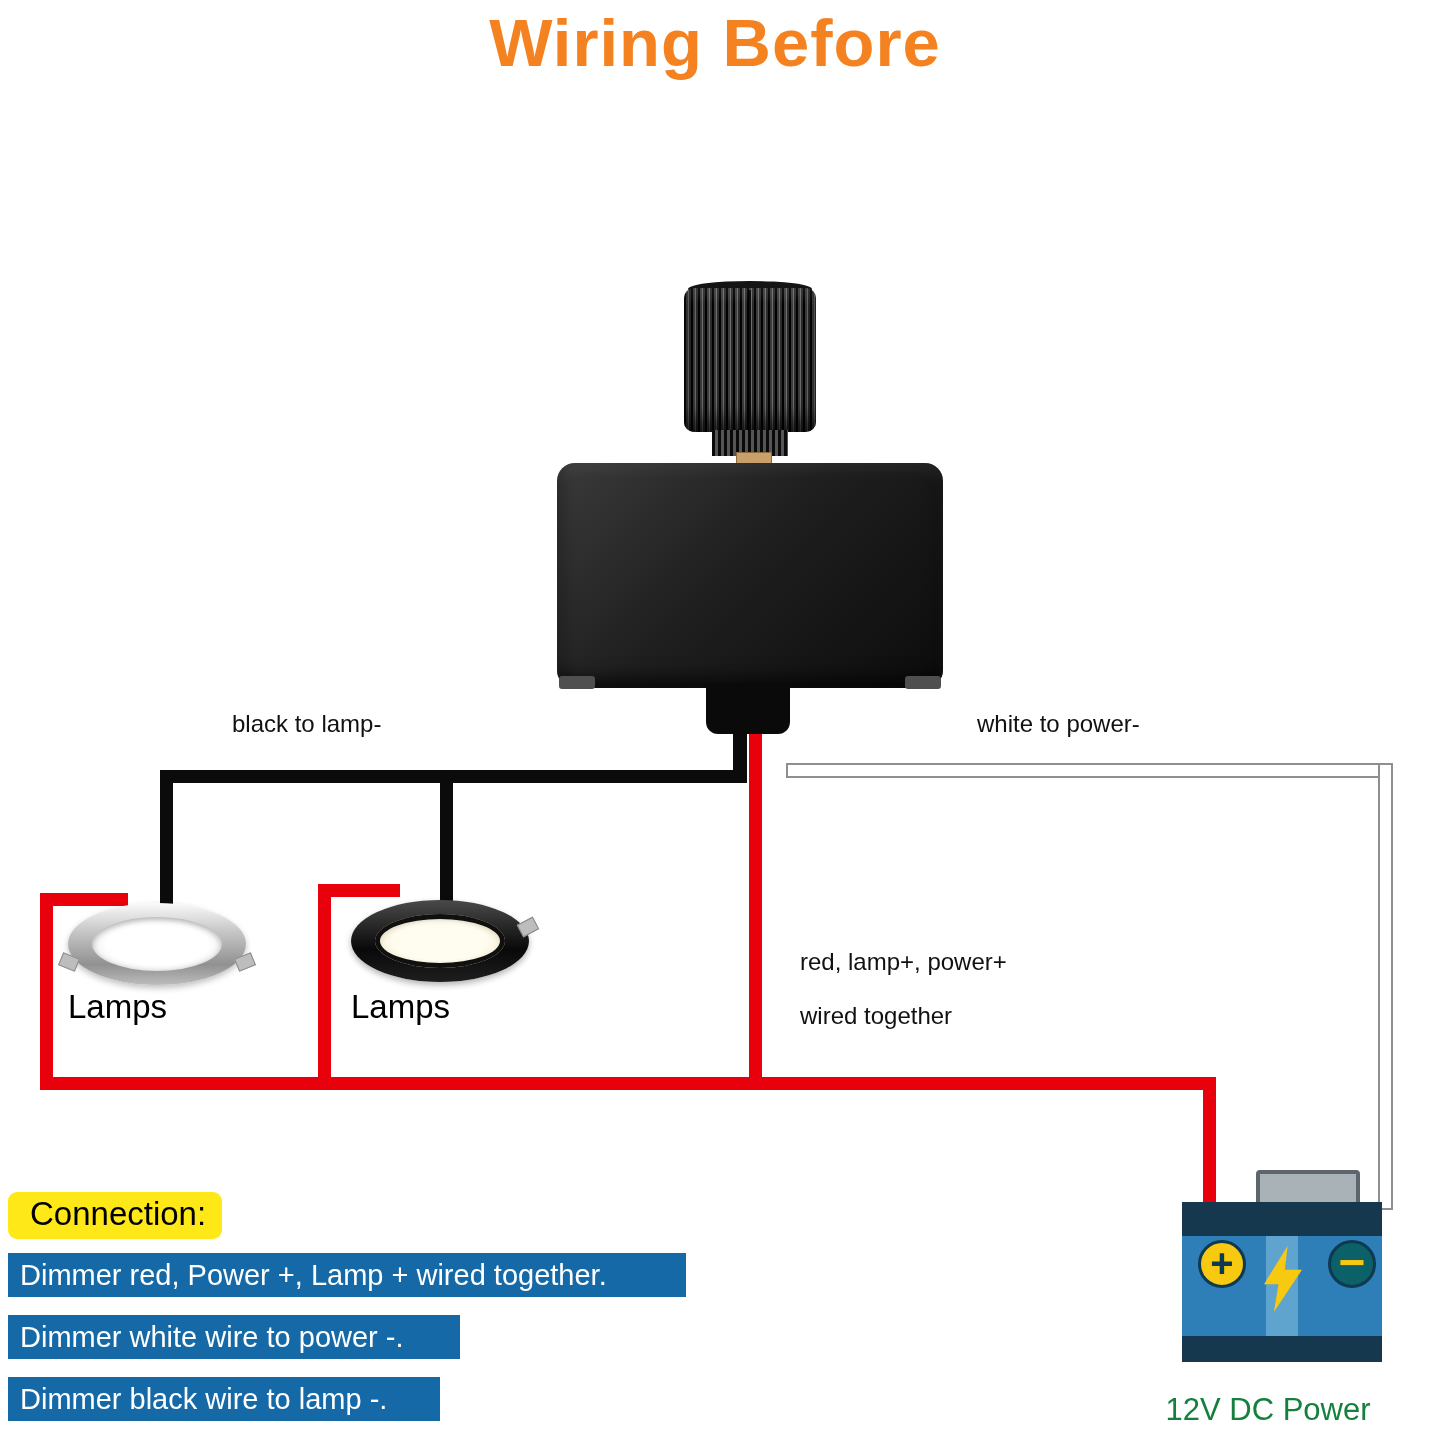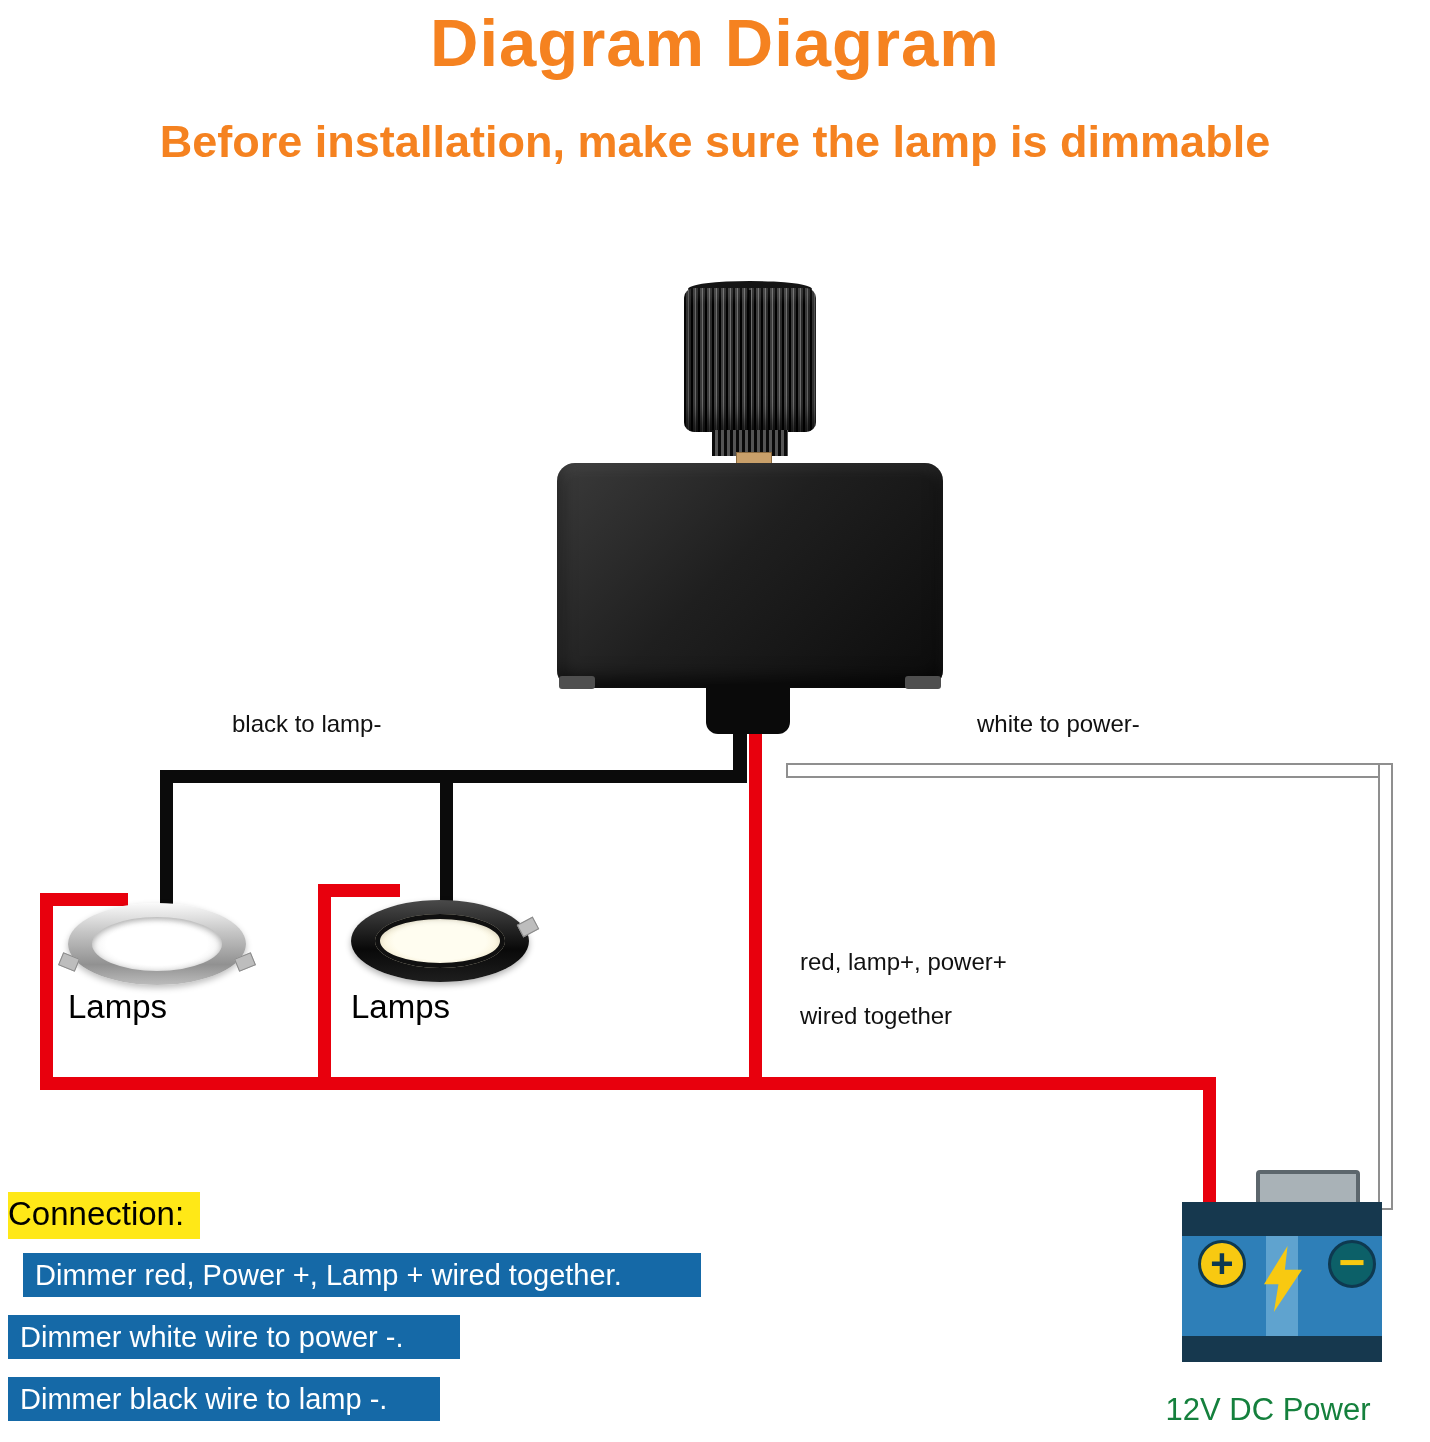--- a/index.html
+++ b/index.html
@@ -53,21 +53,21 @@
   .lamp.dark .inner { background:radial-gradient(ellipse at center,#fffdf0 50%,#f6ebc8 80%,#e9d9a6 100%);
     box-shadow:inset 0 0 0 5px #101010, inset 0 2px 8px rgba(0,0,0,.4); }
   .clip { position:absolute; width:18px; height:14px; background:#bdbdbd; border:1px solid #8a8a8a; box-sizing:border-box; }
   .lamp-label { position:absolute; width:178px; text-align:left; font-size:33px; color:#000; }
 
   
   .lbl { position:absolute; font-size:24px; color:#111; white-space:nowrap; }
 
   
   .conn-head { position:absolute; left:8px; top:1192px; background:var(--highlight-yellow,#ffe817);
-    font-size:33px; padding:3px 16px 6px 0; color:#000; }
+    font-size:33px; padding:3px 16px 6px 22px; color:#000;border-radius:9px; }
   .conn-bar { position:absolute; left:8px; height:44px; line-height:44px; background:var(--bar-blue,#1569a7);
     color:#fff; font-size:29px; padding-left:12px; box-sizing:border-box; white-space:nowrap; overflow:hidden; }
 
   
   .battery { position:absolute; left:1182px; top:1170px; width:200px; height:196px; }
   .bat-handle { position:absolute; left:74px; top:0; width:104px; height:38px; background:#a9b2b7;
     border:4px solid #5c666c; box-sizing:border-box; border-radius:4px; }
   .bat-body { position:absolute; left:0; top:32px; width:200px; height:140px; background:var(--battery-blue,#2e7fb8); }
   .bat-band { position:absolute; left:0; top:32px; width:200px; height:34px; background:var(--battery-dark,#16384e); }
   .bat-panel { position:absolute; left:84px; top:66px; width:32px; height:106px; background:#5fa3cf; }
@@ -80,22 +80,21 @@
     color:var(--battery-yellow,#f8c911); font-size:46px; font-weight:bold; text-align:center; line-height:38px; }
   .bat-bolt { position:absolute; left:82px; top:76px; width:38px; height:66px; background:var(--battery-yellow,#f8c911);
     clip-path:polygon(62% 0, 0 58%, 38% 58%, 26% 100%, 100% 36%, 55% 36%); }
   .battery-label { position:absolute; left:1118px; top:1392px; width:300px; text-align:center; font-size:31px; color:#15803d; }
 </style>
 </head>
 <body>
 
 <div class="canvas">
 
-  <div class="title">Diagram Diagram</div>
-  <div class="subtitle">Before installation, make sure the lamp is dimmable</div>
+  <div class="title">Wiring Before</div>
 
   <div class="wire black" style="left:733px; top:730px; width:14px; height:53px;"></div>
   <div class="wire black" style="left:160px; top:770px; width:587px; height:13px;"></div>
   <div class="wire black" style="left:160px; top:770px; width:13px; height:140px;"></div>
   <div class="wire black" style="left:440px; top:770px; width:13px; height:140px;"></div>
 
   <div class="wire white" style="left:786px; top:763px; width:606px; height:15px;"></div>
   <div class="wire white" style="left:1378px; top:763px; width:15px; height:447px;"></div>
 
   <div class="wire red" style="left:749px; top:732px; width:13px; height:358px;"></div>
@@ -130,21 +129,21 @@
     <div class="clip" style="left:168px; top:20px; transform:rotate(-28deg);"></div>
   </div>
   <div class="lamp-label" style="left:351px; top:988px;">Lamps</div>
 
   <div class="lbl" style="left:232px; top:710px;">black to lamp-</div>
   <div class="lbl" style="left:977px; top:710px;">white to power-</div>
   <div class="lbl" style="left:800px; top:948px;">red, lamp+, power+</div>
   <div class="lbl" style="left:800px; top:1002px;">wired together</div>
 
   <div class="conn-head">Connection:</div>
-  <div class="conn-bar" style="top:1253px; width:678px;margin-left:15px;">Dimmer red, Power +, Lamp + wired together.</div>
+  <div class="conn-bar" style="top:1253px; width:678px;">Dimmer red, Power +, Lamp + wired together.</div>
   <div class="conn-bar" style="top:1315px; width:452px;">Dimmer white wire to power -.</div>
   <div class="conn-bar" style="top:1377px; width:432px;">Dimmer black wire to lamp -.</div>
 
   <div class="battery">
     <div class="bat-handle"></div>
     <div class="bat-body"></div>
     <div class="bat-band"></div>
     <div class="bat-panel"></div>
     <div class="bat-base"></div>
     <div class="bat-plus">+</div>

